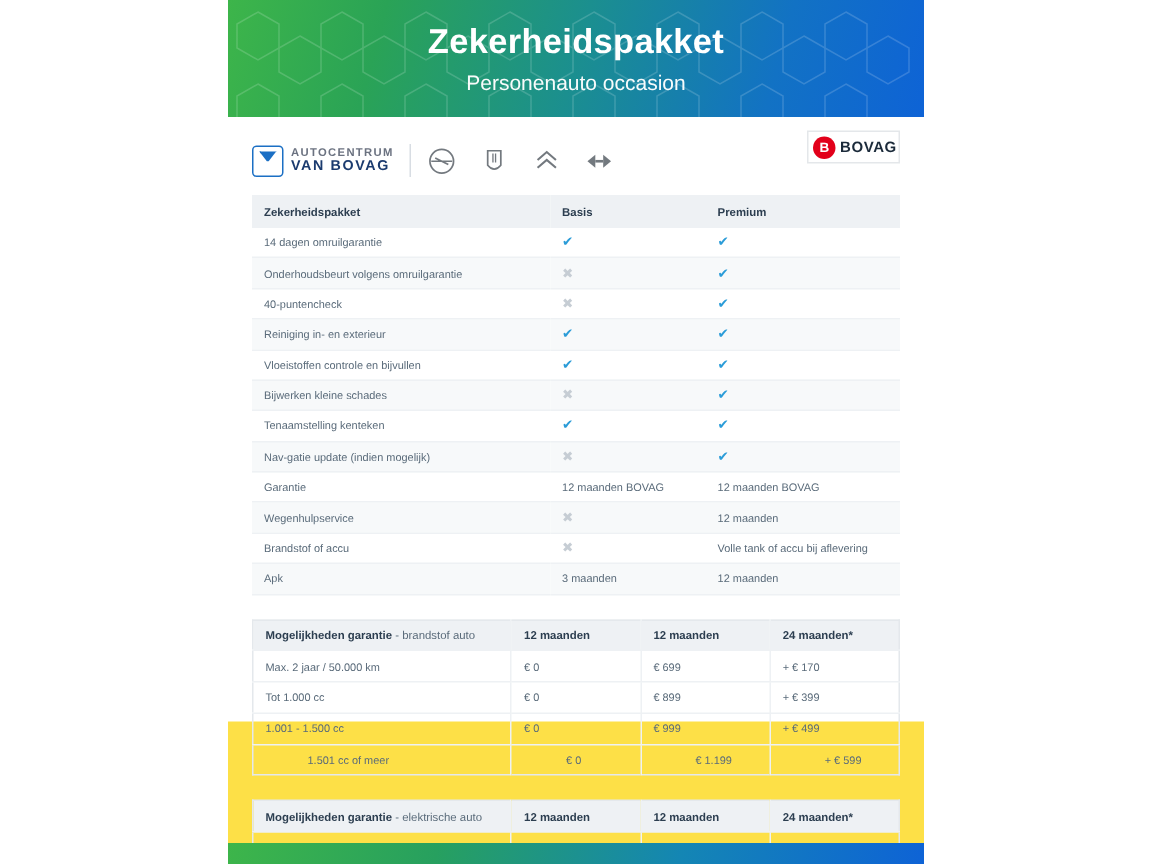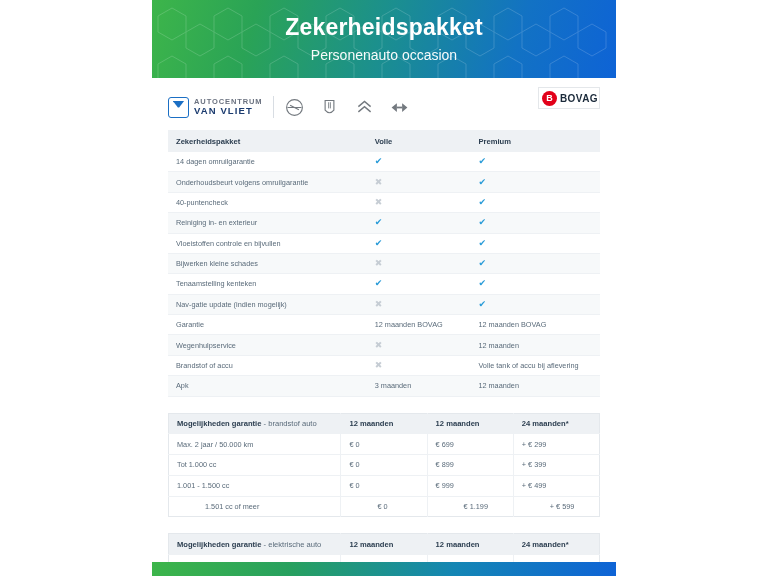--- a/index.html
+++ b/index.html
@@ -73,21 +73,21 @@
     height: 14px;
     background: linear-gradient(100deg, #3db54a 0%, #27a05f 30%, #1486b4 65%, #0e63d6 100%);
   }
 
   
   .content {
     position: absolute;
     left: 152px;
     top: 78px;
     width: 464px;
-    height: 484px;
+    height: 403px;
     background: #ffffff;
     box-sizing: border-box;
     padding: 0 16px;
   }
 
   
   .logo-row {
     display: flex;
     align-items: center;
     height: 46px;
@@ -296,21 +296,21 @@
     </div>
   </div>
 
   <div class="content">
 
     <div class="logo-row">
       <div class="brand">
         <div class="brand-mark"></div>
         <div class="brand-words">
           <div class="brand-l1">AUTOCENTRUM</div>
-          <div class="brand-l2">VAN VLIET</div>
+          <div class="brand-l2">VAN BOVAG</div>
         </div>
       </div>
       <div class="logo-divider"></div>
       <div class="oem-logos">
         <svg class="oem" viewBox="0 0 24 24">
           <circle cx="12" cy="12" r="9" fill="none" stroke="#555c63" stroke-width="1.3"></circle>
           <path d="M4 12 L20 12 M7 9.5 L17 14.5" stroke="#555c63" stroke-width="1.3" fill="none"></path>
         </svg>
         <svg class="oem" viewBox="0 0 24 24">
           <path d="M7 4 L17 4 L17 15 Q12 21 7 15 Z" fill="none" stroke="#555c63" stroke-width="1.3"></path>
@@ -334,21 +334,21 @@
 
     <table class="tbl-main">
       <colgroup>
         <col class="col-feature">
           <col class="col-basis">
           <col class="col-premium">
       </colgroup>
       <thead>
         <tr>
           <th>Zekerheidspakket</th>
-          <th>Volle</th>
+          <th>Basis</th>
           <th>Premium</th>
         </tr>
       </thead>
       <tbody>
         <tr>
           <td>14 dagen omruilgarantie</td>
           <td><span class="mark yes">✔</span></td>
           <td><span class="mark yes">✔</span></td>
         </tr>
         <tr>
@@ -424,21 +424,21 @@
           <th>12 maanden</th>
           <th>12 maanden</th>
           <th>24 maanden*</th>
         </tr>
       </thead>
       <tbody>
         <tr>
           <td>Max. 2 jaar / 50.000 km</td>
           <td>€ 0</td>
           <td>€ 699</td>
-          <td>+ € 299</td>
+          <td>+ € 170</td>
         </tr>
         <tr>
           <td>Tot 1.000 cc</td>
           <td>€ 0</td>
           <td>€ 899</td>
           <td>+ € 399</td>
         </tr>
         <tr>
           <td>1.001 - 1.500 cc</td>
           <td>€ 0</td>

